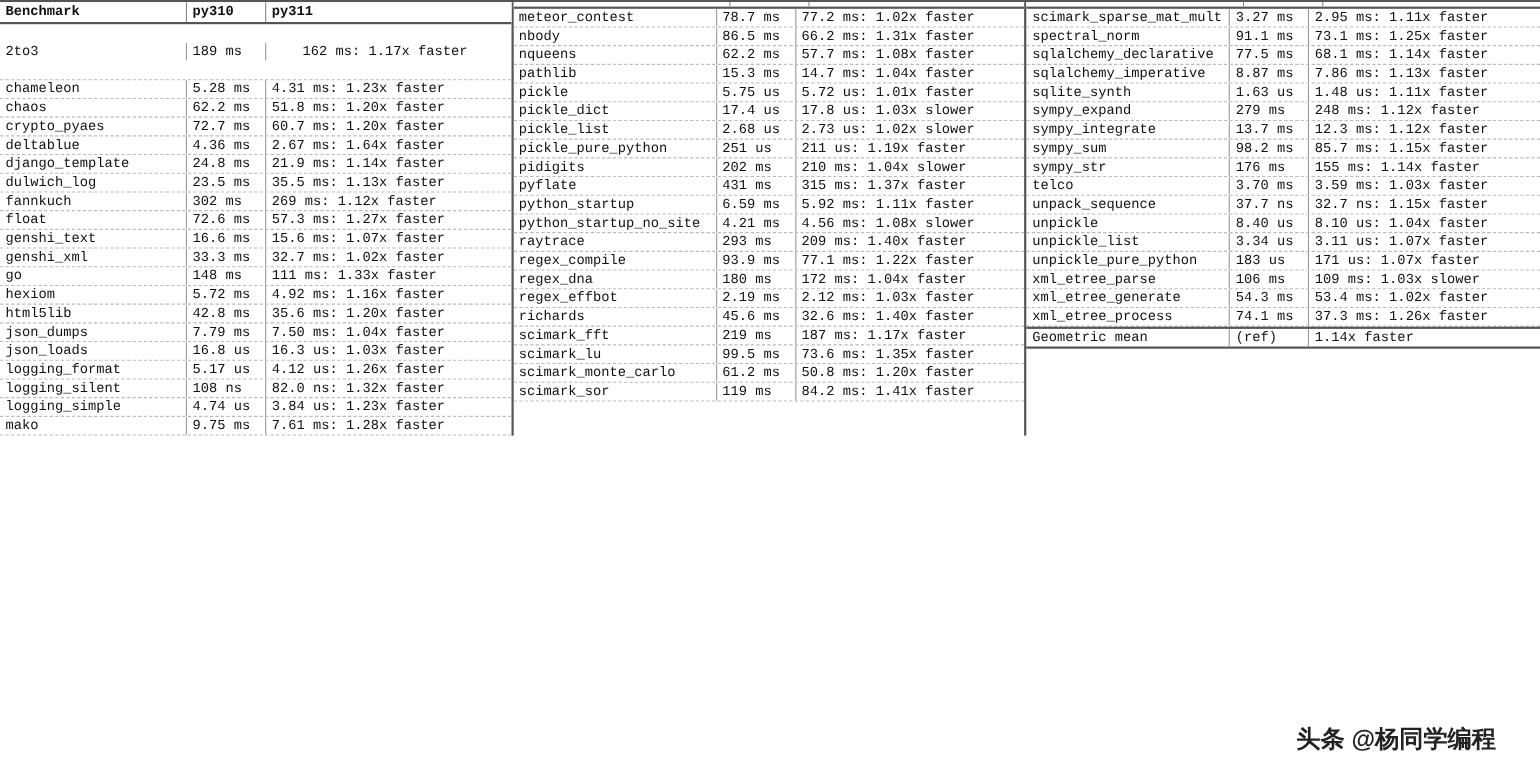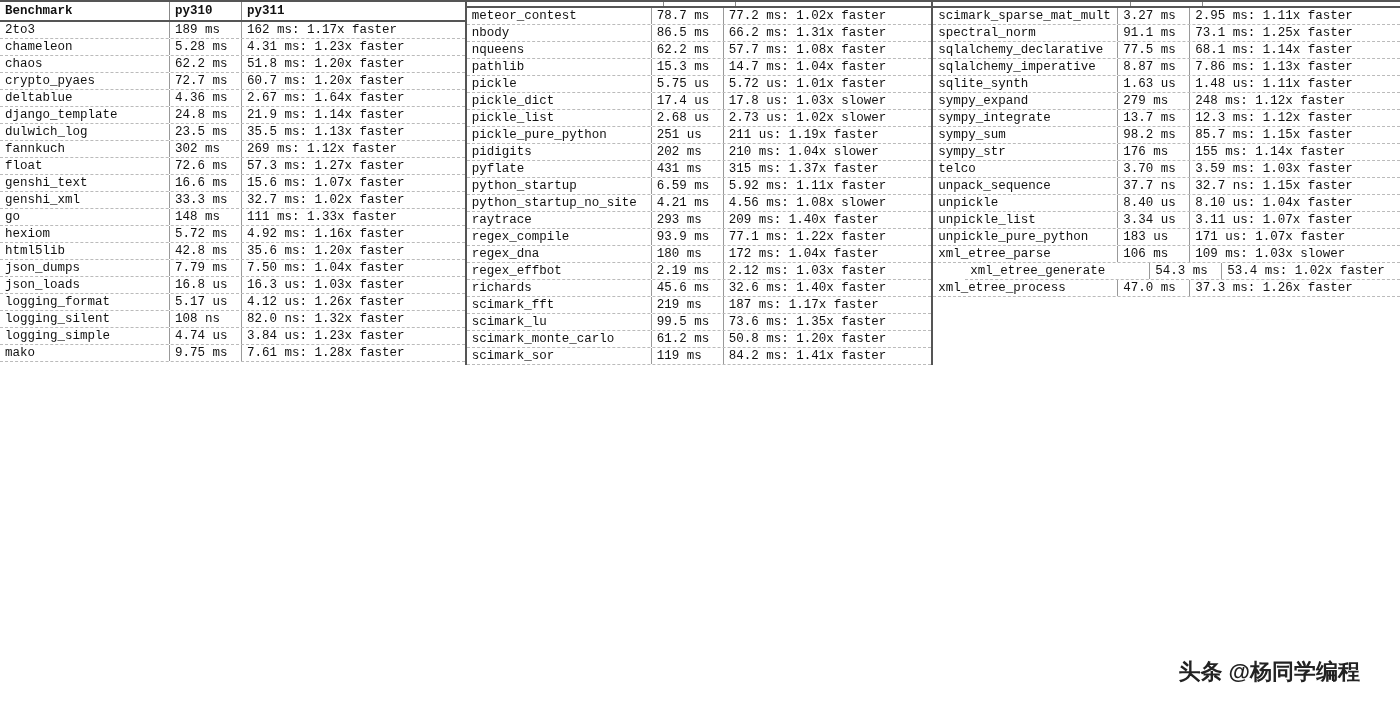--- a/index.html
+++ b/index.html
@@ -29,21 +29,21 @@
     <div style="display: grid; grid-template-columns: 1fr 1fr 1fr; width: 1400px; font-family: &quot;Courier New&quot;, Courier, monospace; font-size: 12.5px; border-top: 2px solid rgb(85, 85, 85);">
       <div style="border-right: 2px solid rgb(85, 85, 85);">
         <div style="display: flex; border-bottom: 2px solid rgb(85, 85, 85); background: rgb(255, 255, 255);">
           <div style="font-weight: bold; padding: 2px 5px; border-right: 1px solid rgb(136, 136, 136); width: 170px; min-width: 170px;">Benchmark</div>
           <div style="font-weight: bold; padding: 2px 5px; border-right: 1px solid rgb(136, 136, 136); width: 72px; min-width: 72px;">py310</div>
           <div style="font-weight: bold; padding: 2px 5px; flex: 1 1 0%;">py311</div>
         </div>
         <div style="display: flex; border-bottom: 1px dashed rgb(187, 187, 187); min-height: 17px; align-items: center;">
           <div style="padding: 1px 5px; border-right: 1px solid rgb(153, 153, 153); width: 170px; min-width: 170px;">2to3</div>
           <div style="padding: 1px 5px; border-right: 1px solid rgb(153, 153, 153); width: 72px; min-width: 72px;">189 ms</div>
-          <div style="padding: 1px 5px; flex: 1 1 0%;">162 ms: 1.17x faster</div>
+          <div style="padding: 18px 5px; flex: 1 1 0%; margin-left: 28px;">162 ms: 1.17x faster</div>
         </div>
         <div style="display: flex; border-bottom: 1px dashed rgb(187, 187, 187); min-height: 17px; align-items: center;">
           <div style="padding: 1px 5px; border-right: 1px solid rgb(153, 153, 153); width: 170px; min-width: 170px;">chameleon</div>
           <div style="padding: 1px 5px; border-right: 1px solid rgb(153, 153, 153); width: 72px; min-width: 72px;">5.28 ms</div>
           <div style="padding: 1px 5px; flex: 1 1 0%;">4.31 ms: 1.23x faster</div>
         </div>
         <div style="display: flex; border-bottom: 1px dashed rgb(187, 187, 187); min-height: 17px; align-items: center;">
           <div style="padding: 1px 5px; border-right: 1px solid rgb(153, 153, 153); width: 170px; min-width: 170px;">chaos</div>
           <div style="padding: 1px 5px; border-right: 1px solid rgb(153, 153, 153); width: 72px; min-width: 72px;">62.2 ms</div>
           <div style="padding: 1px 5px; flex: 1 1 0%;">51.8 ms: 1.20x faster</div>
@@ -320,26 +320,31 @@
         <div style="display: flex; border-bottom: 1px dashed rgb(187, 187, 187); min-height: 17px; align-items: center;">
           <div style="padding: 1px 5px; border-right: 1px solid rgb(153, 153, 153); width: 185px; min-width: 185px;">unpickle_pure_python</div>
           <div style="padding: 1px 5px; border-right: 1px solid rgb(153, 153, 153); width: 72px; min-width: 72px;">183 us</div>
           <div style="padding: 1px 5px; flex: 1 1 0%;">171 us: 1.07x faster</div>
         </div>
         <div style="display: flex; border-bottom: 1px dashed rgb(187, 187, 187); min-height: 17px; align-items: center;">
           <div style="padding: 1px 5px; border-right: 1px solid rgb(153, 153, 153); width: 185px; min-width: 185px;">xml_etree_parse</div>
           <div style="padding: 1px 5px; border-right: 1px solid rgb(153, 153, 153); width: 72px; min-width: 72px;">106 ms</div>
           <div style="padding: 1px 5px; flex: 1 1 0%;">109 ms: 1.03x slower</div>
         </div>
-        <div style="display: flex; border-bottom: 1px dashed rgb(187, 187, 187); min-height: 17px; align-items: center; margin-left: 32px;">
+        <div style="display: flex; border-bottom: 1px dashed rgb(187, 187, 187); min-height: 17px; align-items: center;">
           <div style="padding: 1px 5px; border-right: 1px solid rgb(153, 153, 153); width: 185px; min-width: 185px;">xml_etree_generate</div>
           <div style="padding: 1px 5px; border-right: 1px solid rgb(153, 153, 153); width: 72px; min-width: 72px;">54.3 ms</div>
           <div style="padding: 1px 5px; flex: 1 1 0%;">53.4 ms: 1.02x faster</div>
         </div>
         <div style="display: flex; border-bottom: 1px dashed rgb(187, 187, 187); min-height: 17px; align-items: center;">
           <div style="padding: 1px 5px; border-right: 1px solid rgb(153, 153, 153); width: 185px; min-width: 185px;">xml_etree_process</div>
-          <div style="padding: 1px 5px; border-right: 1px solid rgb(153, 153, 153); width: 72px; min-width: 72px;">47.0 ms</div>
+          <div style="padding: 1px 5px; border-right: 1px solid rgb(153, 153, 153); width: 72px; min-width: 72px;">74.1 ms</div>
           <div style="padding: 1px 5px; flex: 1 1 0%;">37.3 ms: 1.26x faster</div>
+        </div>
+        <div style="display: flex; border-bottom: 2px solid rgb(85, 85, 85); min-height: 17px; align-items: center; border-top: 2px solid rgb(85, 85, 85);">
+          <div style="padding: 1px 5px; border-right: 1px solid rgb(153, 153, 153); width: 185px; min-width: 185px;">Geometric mean</div>
+          <div style="padding: 1px 5px; border-right: 1px solid rgb(153, 153, 153); width: 72px; min-width: 72px;">(ref)</div>
+          <div style="padding: 1px 5px; flex: 1 1 0%;">1.14x faster</div>
         </div>
       </div>
     </div>
   </div>
 <div class="watermark">头条 @杨同学编程</div>
 
 </body></html>

